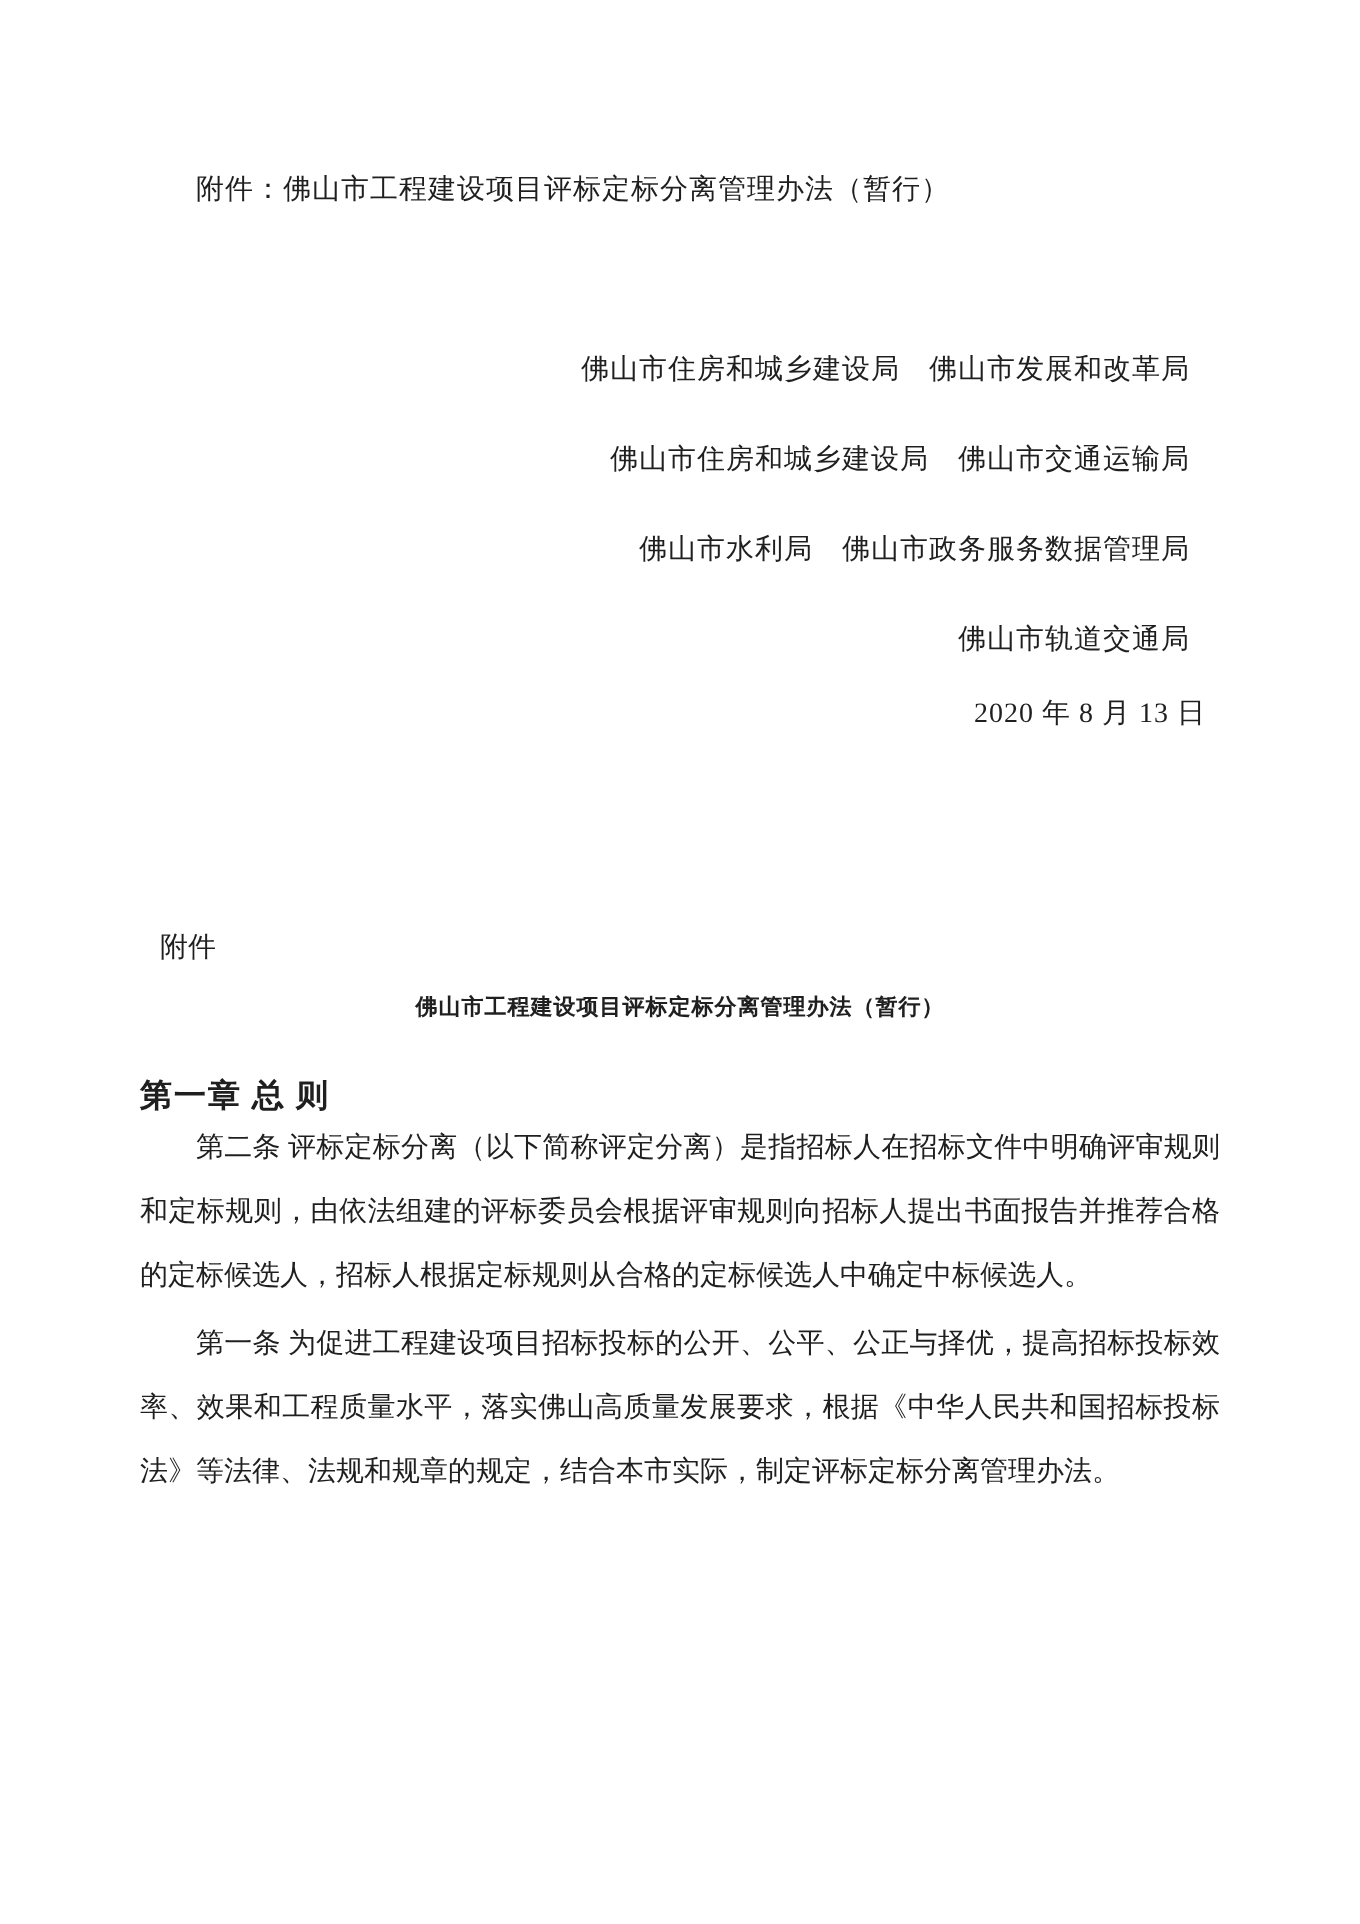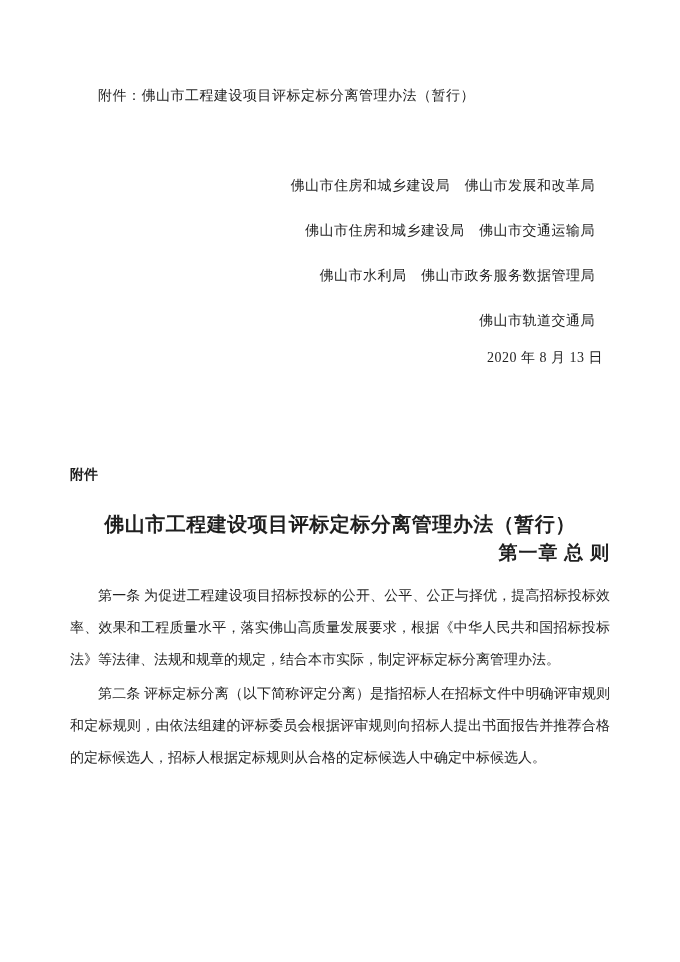--- a/index.html
+++ b/index.html
@@ -46,36 +46,37 @@
   .issue-date {
     margin-top: 5px;
     line-height: 20px;
     text-align: right;
     padding-right: 7px;
     letter-spacing: 0.5px;
   }
   .attachment-label {
     margin-top: 97px;
     line-height: 20px;
-    font-weight: bold;
+    font-weight: normal;
+    margin-left: 10px;
   }
   .doc-title {
-    margin-top: 28px;
+    margin-top: 8px;
     line-height: 22px;
-    font-size: 20px;
+    font-size: 11px;
     font-weight: bold;
     text-align: center;
     letter-spacing: 0.5px;
   }
   .chapter-heading {
-    margin-top: 8px;
+    margin-top: 24px;
     line-height: 20px;
-    font-size: 19px;
+    font-size: 16px;
     font-weight: bold;
-    text-align: right;
+    text-align: left;
     letter-spacing: 1px;
   }
   .article {
     line-height: 32px;
     text-indent: 28px;
     text-align: justify;
     text-justify: inter-ideograph;
   }
   .article.first {
     margin-top: 17px;
@@ -100,18 +101,18 @@
     </div>
 
     <div class="issue-date">2020 年 8 月 13 日</div>
 
     <div class="attachment-label">附件</div>
 
     <h1 class="doc-title">佛山市工程建设项目评标定标分离管理办法（暂行）</h1>
 
     <h2 class="chapter-heading">第一章 总 则</h2>
 
+    <p class="article">第二条 评标定标分离（以下简称评定分离）是指招标人在招标文件中明确评审规则和定标规则，由依法组建的评标委员会根据评审规则向招标人提出书面报告并推荐合格的定标候选人，招标人根据定标规则从合格的定标候选人中确定中标候选人。</p>
+
     <p class="article first">第一条 为促进工程建设项目招标投标的公开、公平、公正与择优，提高招标投标效率、效果和工程质量水平，落实佛山高质量发展要求，根据《中华人民共和国招标投标法》等法律、法规和规章的规定，结合本市实际，制定评标定标分离管理办法。</p>
-
-    <p class="article">第二条 评标定标分离（以下简称评定分离）是指招标人在招标文件中明确评审规则和定标规则，由依法组建的评标委员会根据评审规则向招标人提出书面报告并推荐合格的定标候选人，招标人根据定标规则从合格的定标候选人中确定中标候选人。</p>
 
   </div>
 </div>
 
 </body></html>

